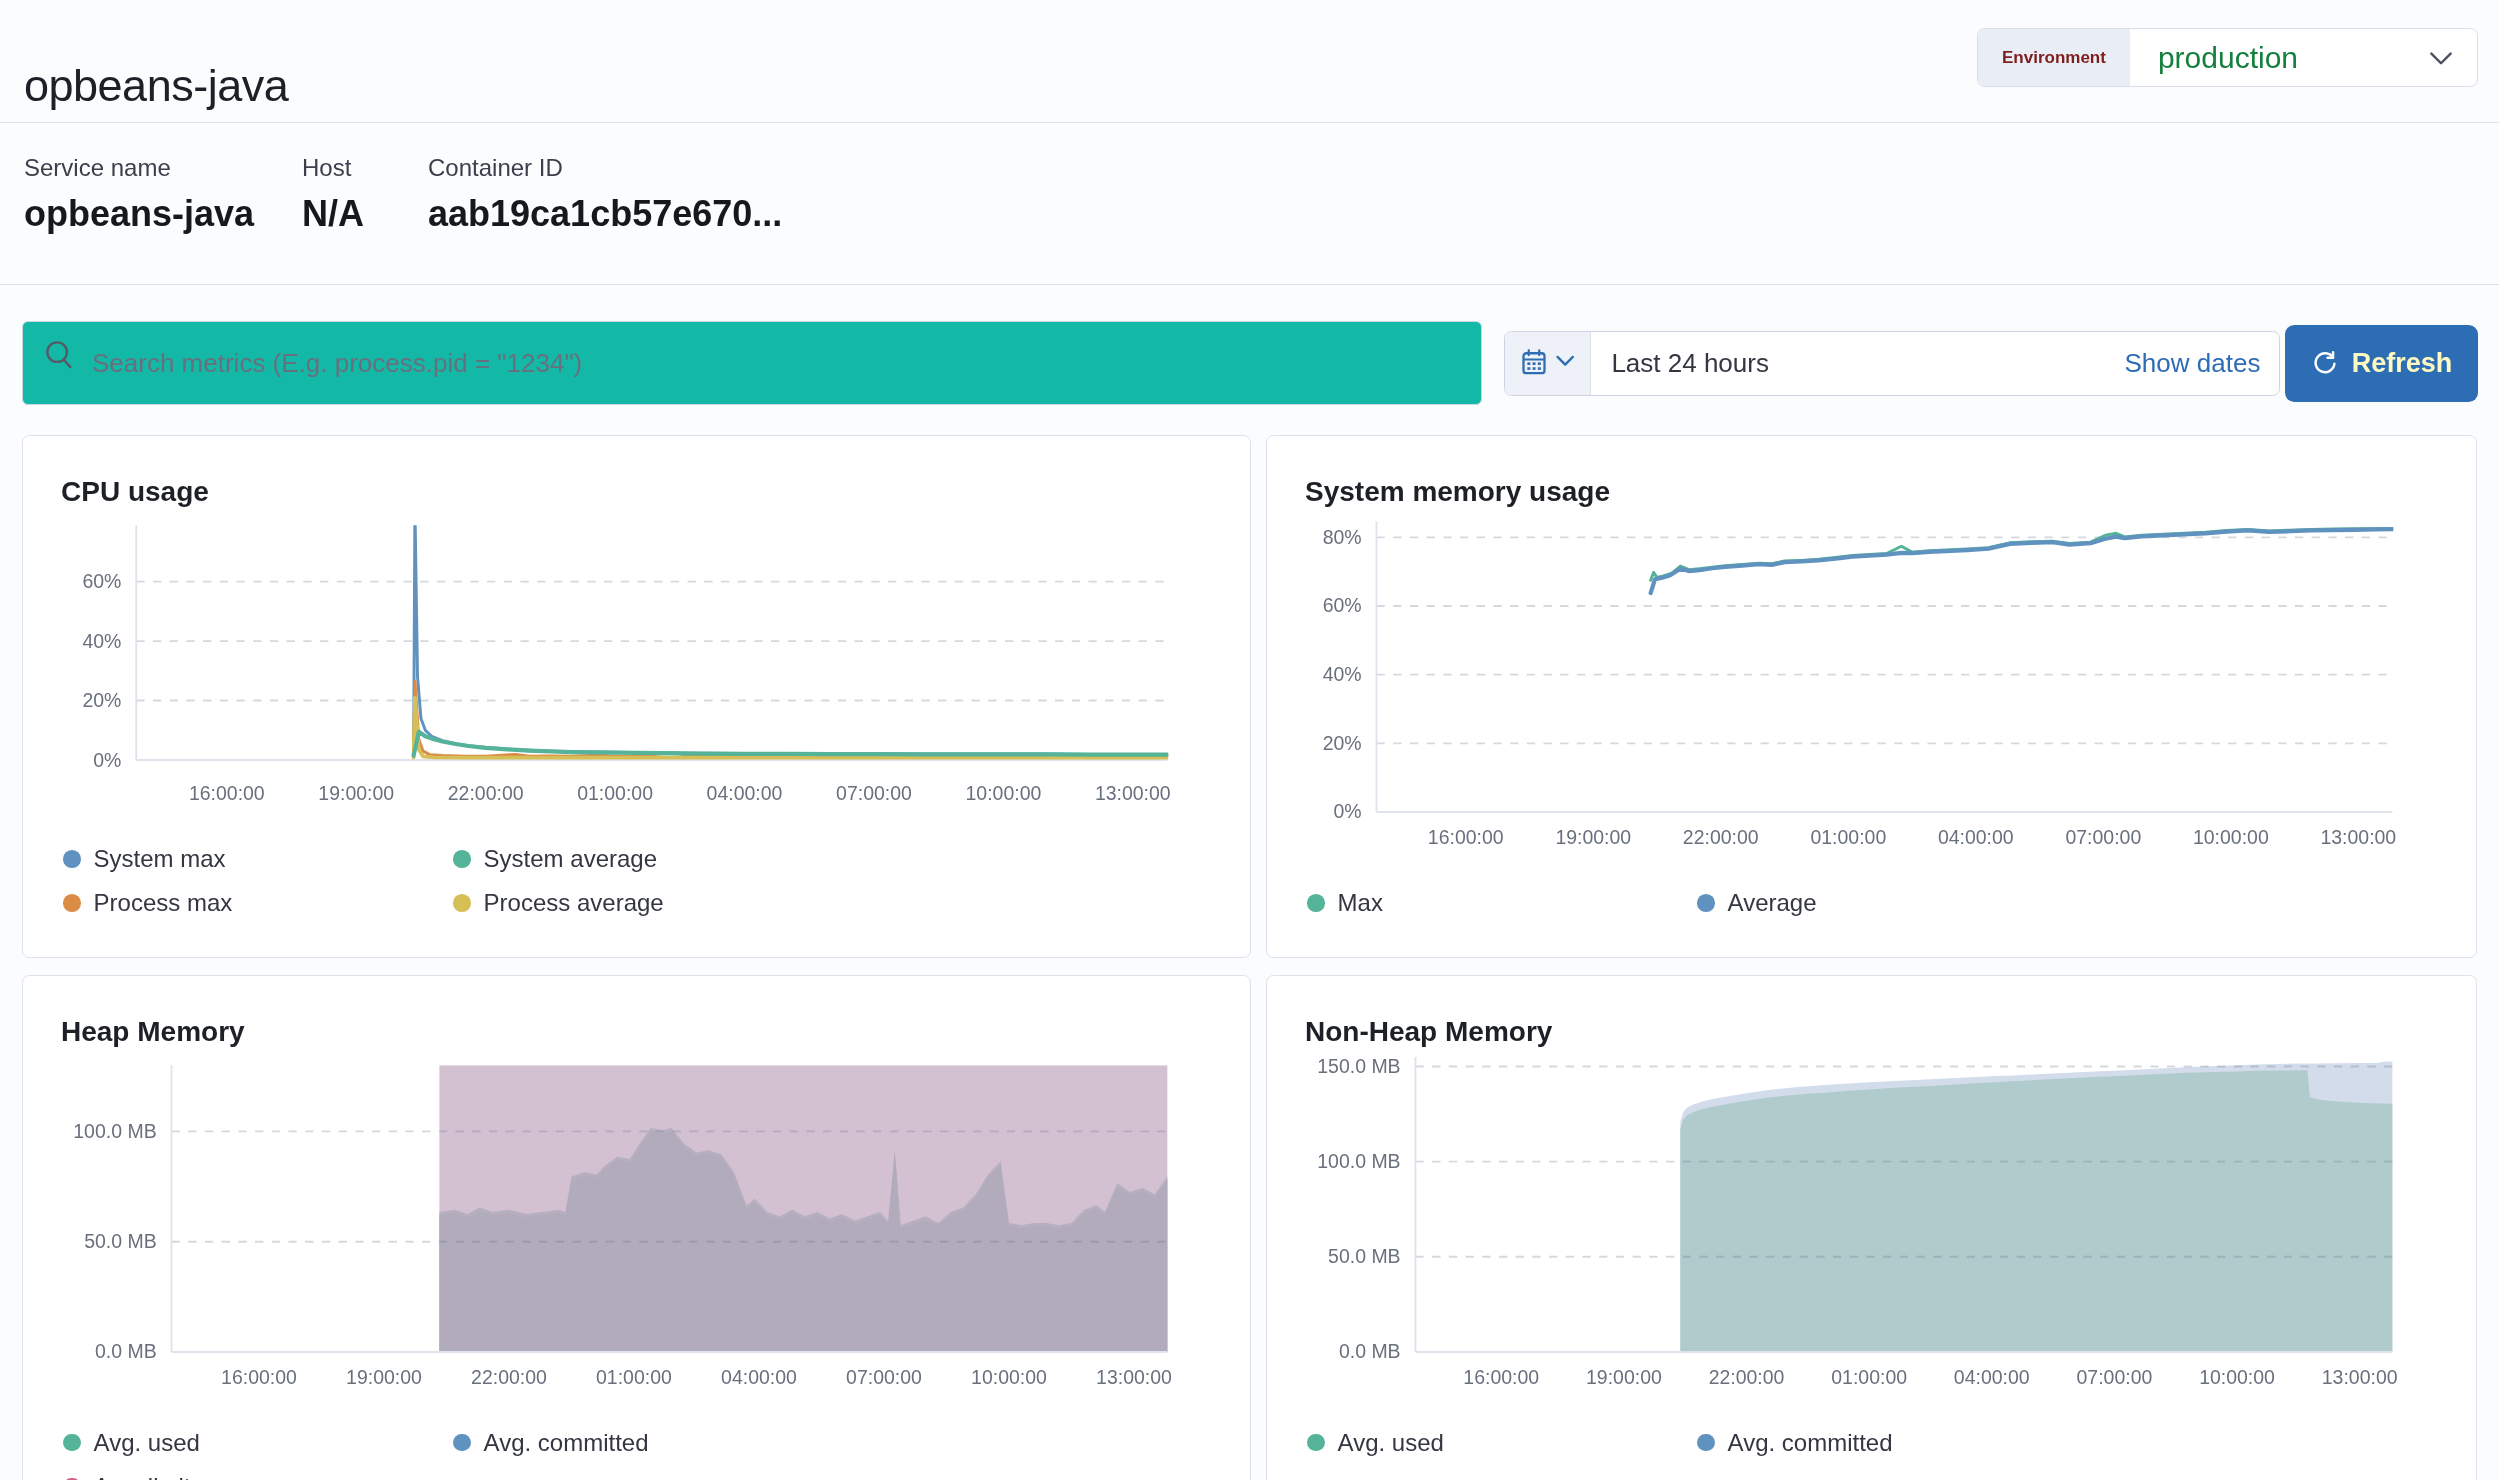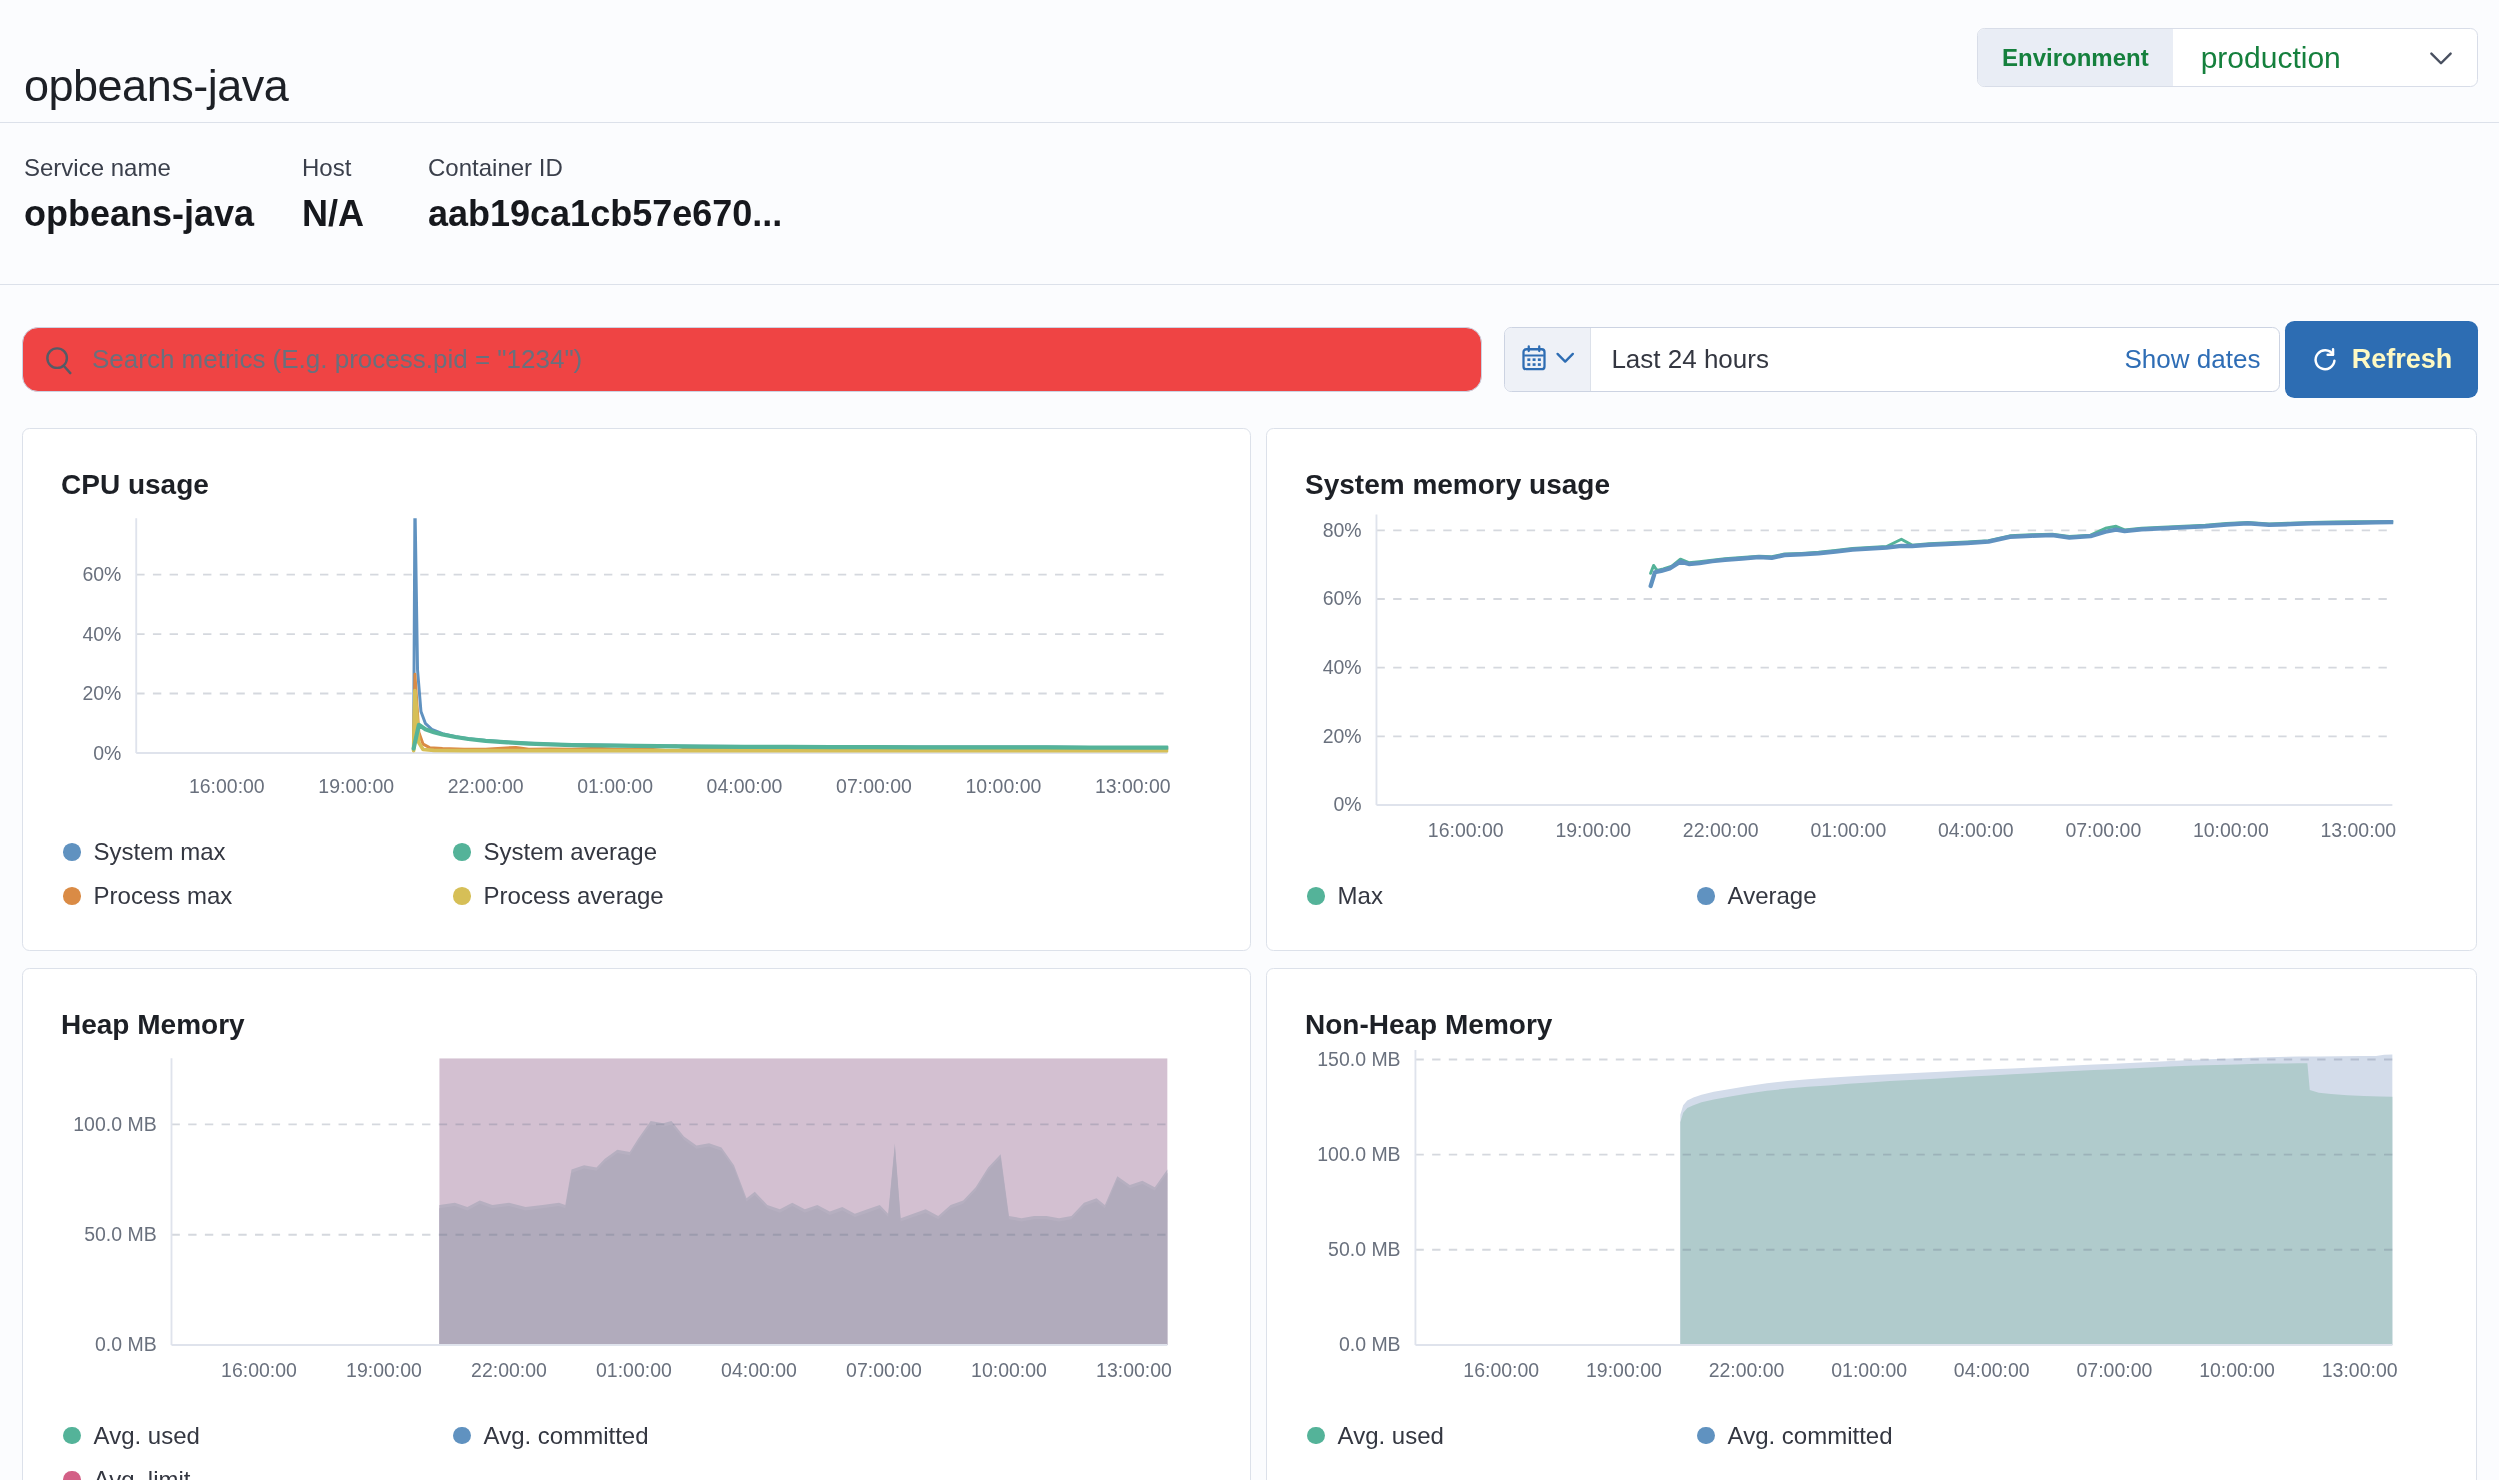--- a/index.html
+++ b/index.html
@@ -6,35 +6,35 @@
   body{
     width:2500px;height:1481px;overflow:hidden;background:#fbfcfe;
     font-family:"Liberation Sans","DejaVu Sans",sans-serif;color:#343741;
     position:relative;
   }
   
   .header{height:123px;border-bottom:1.9px solid #dce1ea;position:relative;background:#fbfcfe;box-sizing:border-box}
   .page-title{position:absolute;left:24px;top:30px;font-size:45px;font-weight:400;color:#1d2026;letter-spacing:-0.5px}
   .env-select{position:absolute;right:22px;top:28px;height:59px;width:501px;display:flex;align-items:center;
     border:1.9px solid #d8dde8;border-radius:7.4px;background:#fff;box-sizing:border-box;overflow:hidden;cursor:pointer}
-  .env-label{background:#e9edf5;height:100%;display:flex;align-items:center;padding:12px 24px;font-size:24px;font-weight:600;color:#15803d;white-space:nowrap}
+  .env-label{background:#e9edf5;height:100%;display:flex;align-items:center;padding:12px 24px;font-size:17px;font-weight:600;color:#7f1d1d;white-space:nowrap}
   .env-value{font-size:30px;color:#15803d;padding-left:28px;flex:1}
   .env-chevron{margin-right:22px;display:flex}
   
   .stats{height:162px;border-bottom:1.9px solid #dce1ea;box-sizing:border-box;padding:28px 0 0 24px;background:#fbfcfe;display:flex}
   .stat{display:flex;flex-direction:column}
   .stat:nth-child(1){width:278px}
   .stat:nth-child(2){width:126px}
   .stat-label{font-size:24px;color:#3a3f4b;line-height:33px}
   .stat-value{font-size:36px;font-weight:600;color:#16181d;margin-top:7.4px;line-height:45px}
   
   .toolbar{display:flex;align-items:center;padding:36px 22px 28px;box-sizing:border-box}
   .searchbox{flex:1;position:relative;margin-right:22px}
   .searchbox input{
-    width:100%;height:65px;box-sizing:border-box;border:1.9px solid #ccd3e2;border-radius:16px;background:#ef4444;
+    width:100%;height:84px;box-sizing:border-box;border:1.9px solid #ccd3e2;border-radius:6px;background:#14b8a6;
     font-family:inherit;font-size:26px;color:#343741;padding:0 22px 0 69px;outline:none}
   .searchbox input::placeholder{color:#69707d;opacity:1}
   .search-icon{position:absolute;left:22px;top:17.6px;pointer-events:none}
   .datepicker{width:776px;height:65px;border:1.9px solid #ccd3e2;border-radius:7.4px;background:#fff;box-sizing:border-box;
     display:flex;align-items:center;margin-right:5px;overflow:hidden}
   .dp-cal{width:85px;height:100%;background:#eef1f7;border-right:1.9px solid #dce1ea;display:flex;align-items:center;justify-content:center;gap:6.5px;cursor:pointer}
   .dp-range{flex:1;padding-left:20.4px;font-size:26px;color:#343741;cursor:pointer}
   .dp-showdates{padding-right:18.6px;font-size:26px;color:#2e6db5;font-weight:500;cursor:pointer;white-space:nowrap}
   .refresh-btn{width:193px;height:77px;background:#2d6db3;border:none;border-radius:9.3px;display:flex;align-items:center;
     justify-content:center;gap:13px;color:#fef9c3;font-family:inherit;font-size:27px;font-weight:600;cursor:pointer}

